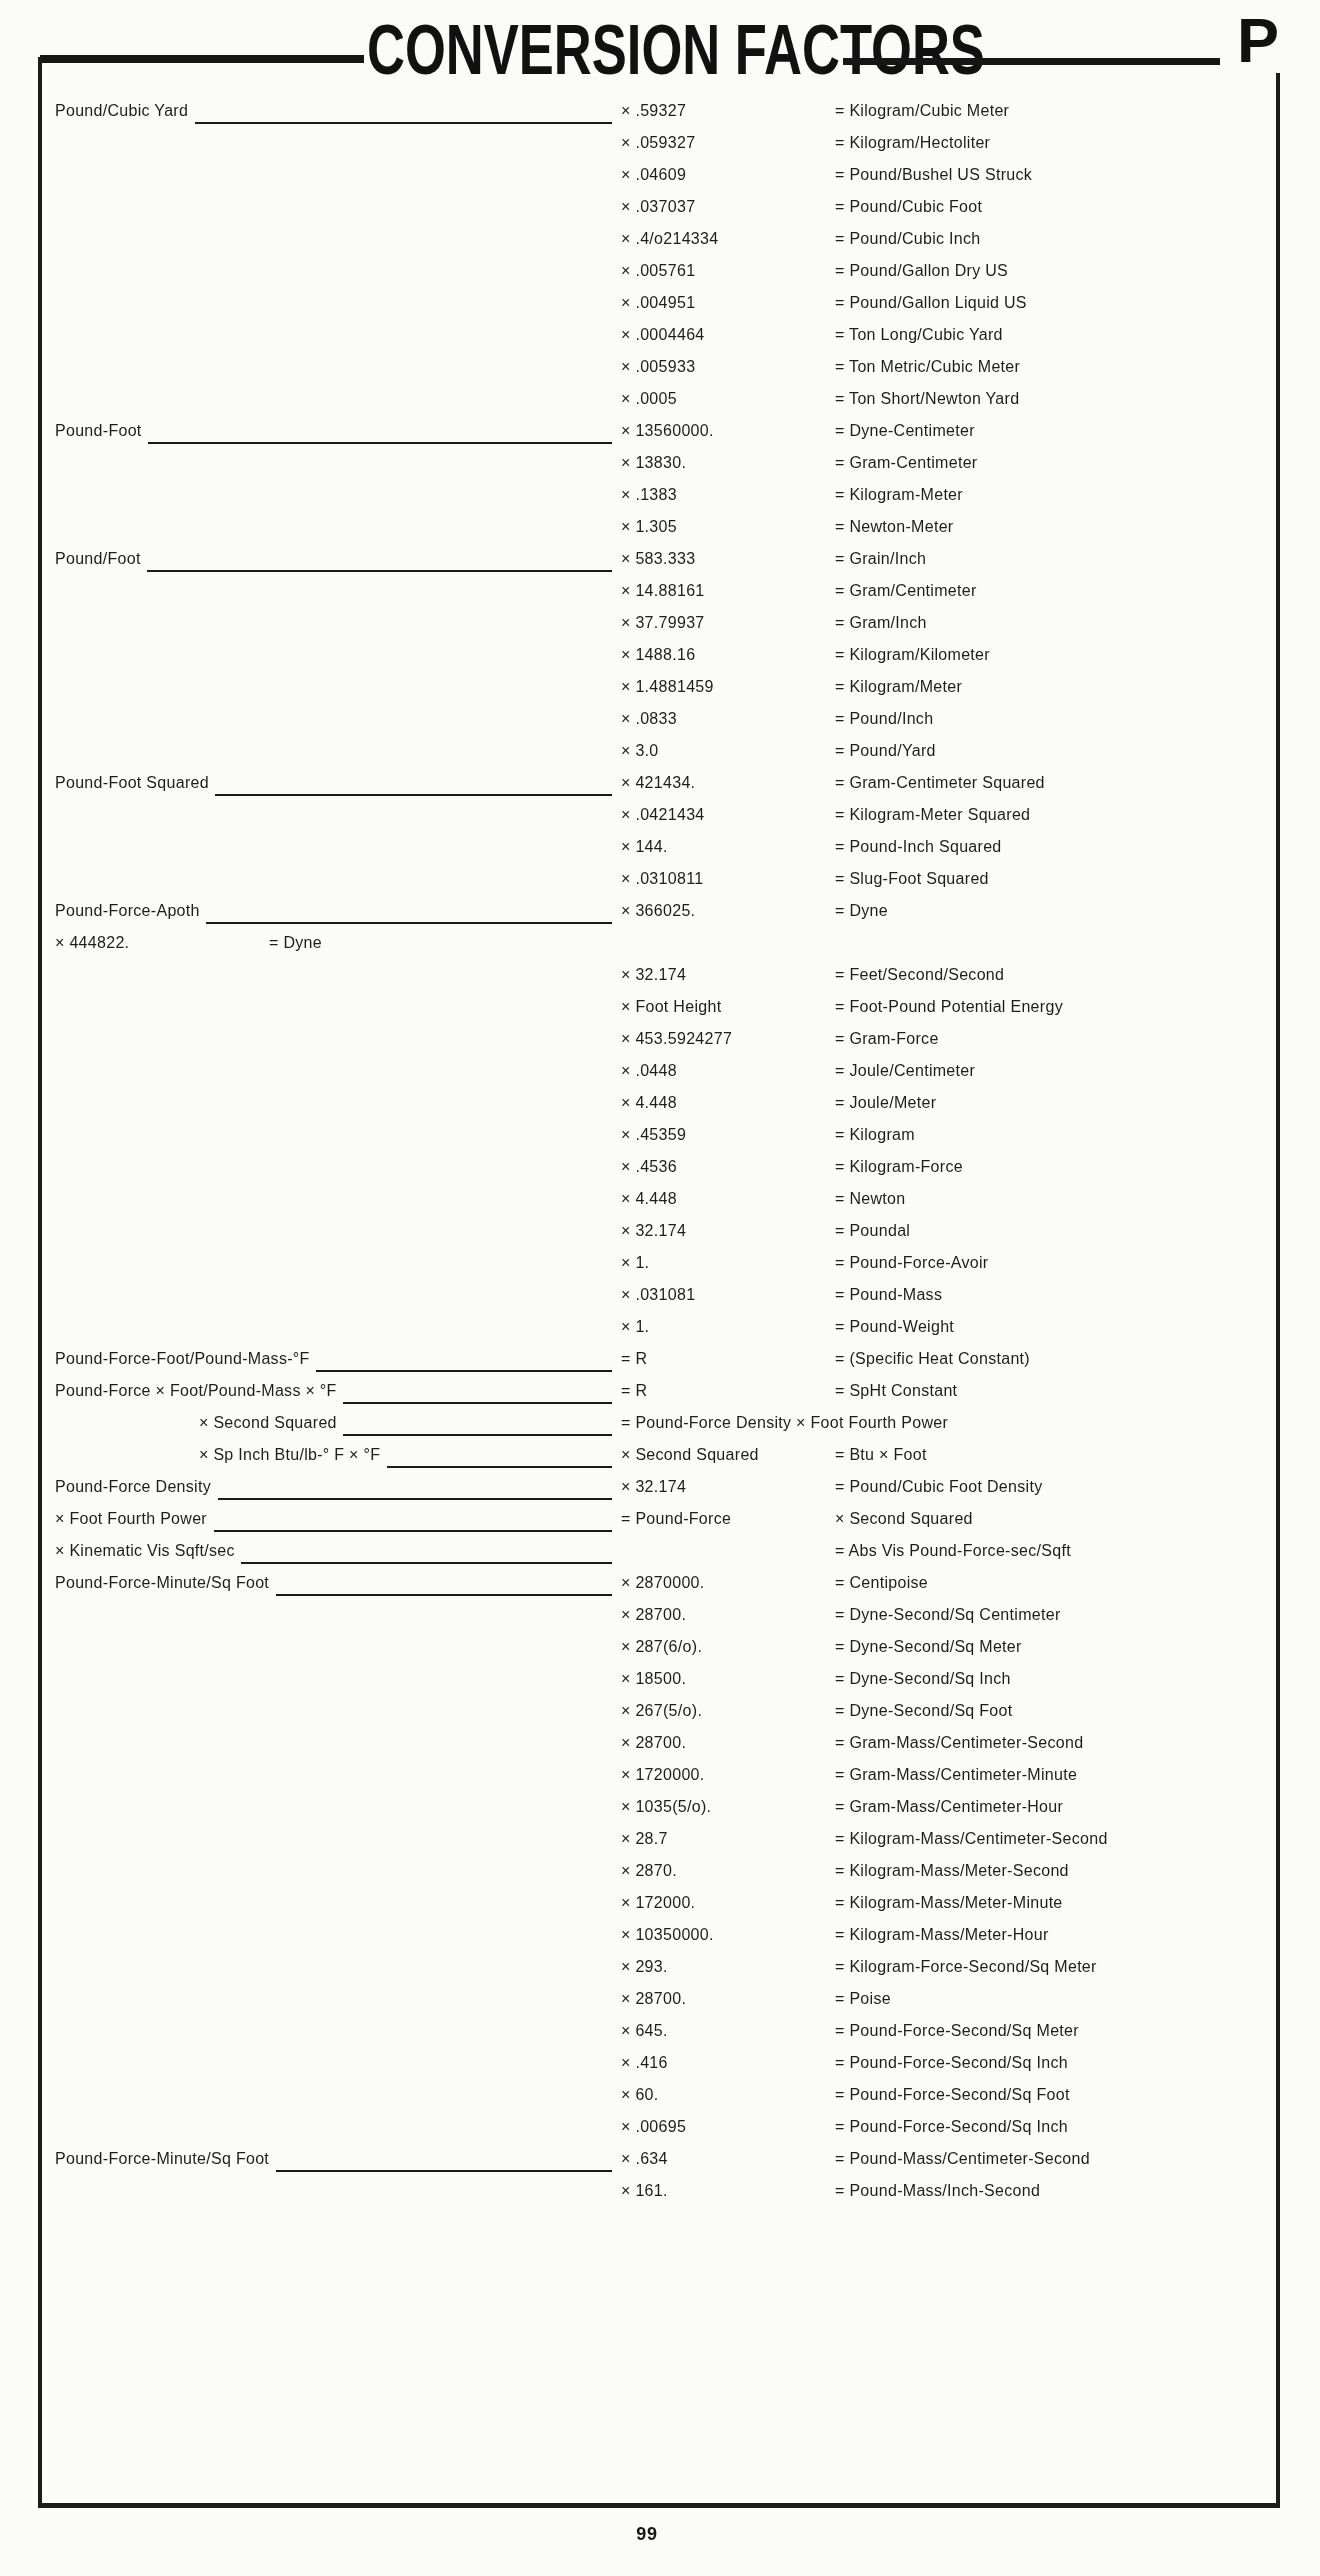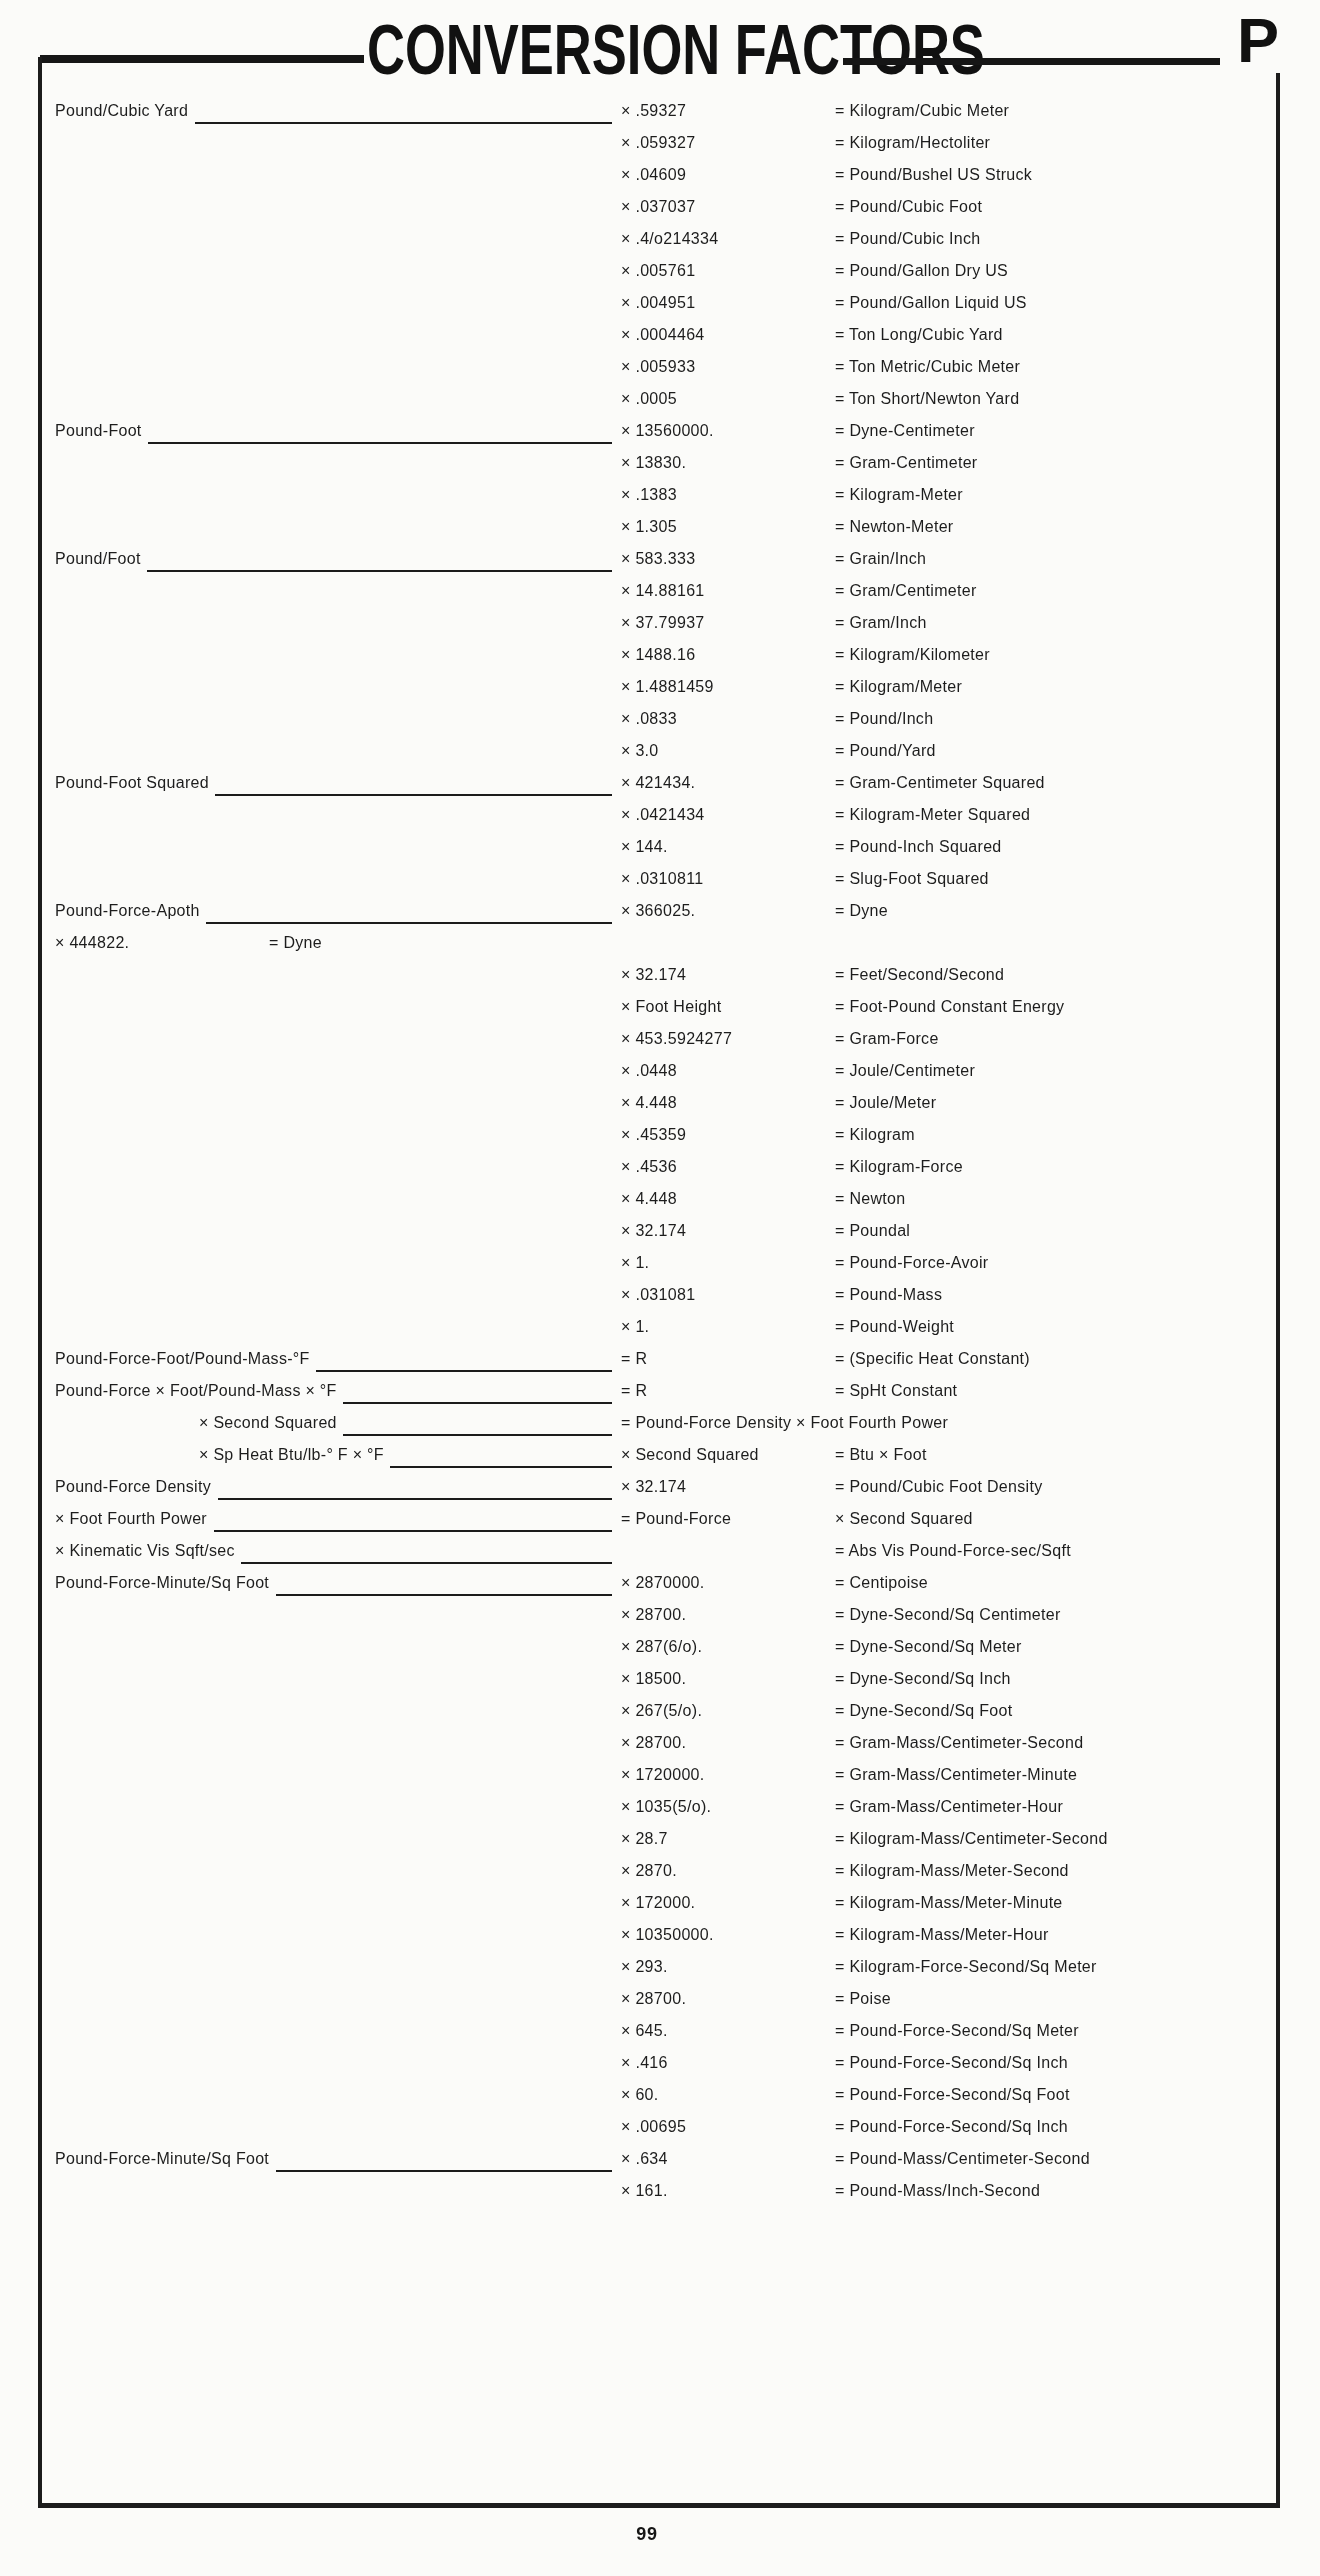--- a/index.html
+++ b/index.html
@@ -216,21 +216,21 @@
       <div class="c3">= Dyne</div>
     </div>
     <div class="row">
       <div class="c1"></div>
       <div class="c2">× 32.174</div>
       <div class="c3">= Feet/Second/Second</div>
     </div>
     <div class="row">
       <div class="c1"></div>
       <div class="c2">× Foot Height</div>
-      <div class="c3">= Foot-Pound Constant Energy</div>
+      <div class="c3">= Foot-Pound Potential Energy</div>
     </div>
     <div class="row">
       <div class="c1"></div>
       <div class="c2">× 453.5924277</div>
       <div class="c3">= Gram-Force</div>
     </div>
     <div class="row">
       <div class="c1"></div>
       <div class="c2">× .0448</div>
       <div class="c3">= Joule/Centimeter</div>
@@ -294,21 +294,21 @@
     <div class="row">
       <div class="c1">
         <span class="lbl ind1">× Second Squared</span>
         <span class="fill"></span>
       </div>
       <div class="c2">= Pound-Force Density × Foot Fourth Power</div>
       <div class="c3"></div>
     </div>
     <div class="row">
       <div class="c1">
-        <span class="lbl ind1">× Sp Heat Btu/lb-° F × °F</span>
+        <span class="lbl ind1">× Sp Inch Btu/lb-° F × °F</span>
         <span class="fill"></span>
       </div>
       <div class="c2">× Second Squared</div>
       <div class="c3">= Btu × Foot</div>
     </div>
     <div class="row">
       <div class="c1">
         <span class="lbl">Pound-Force Density</span>
         <span class="fill"></span>
       </div>

